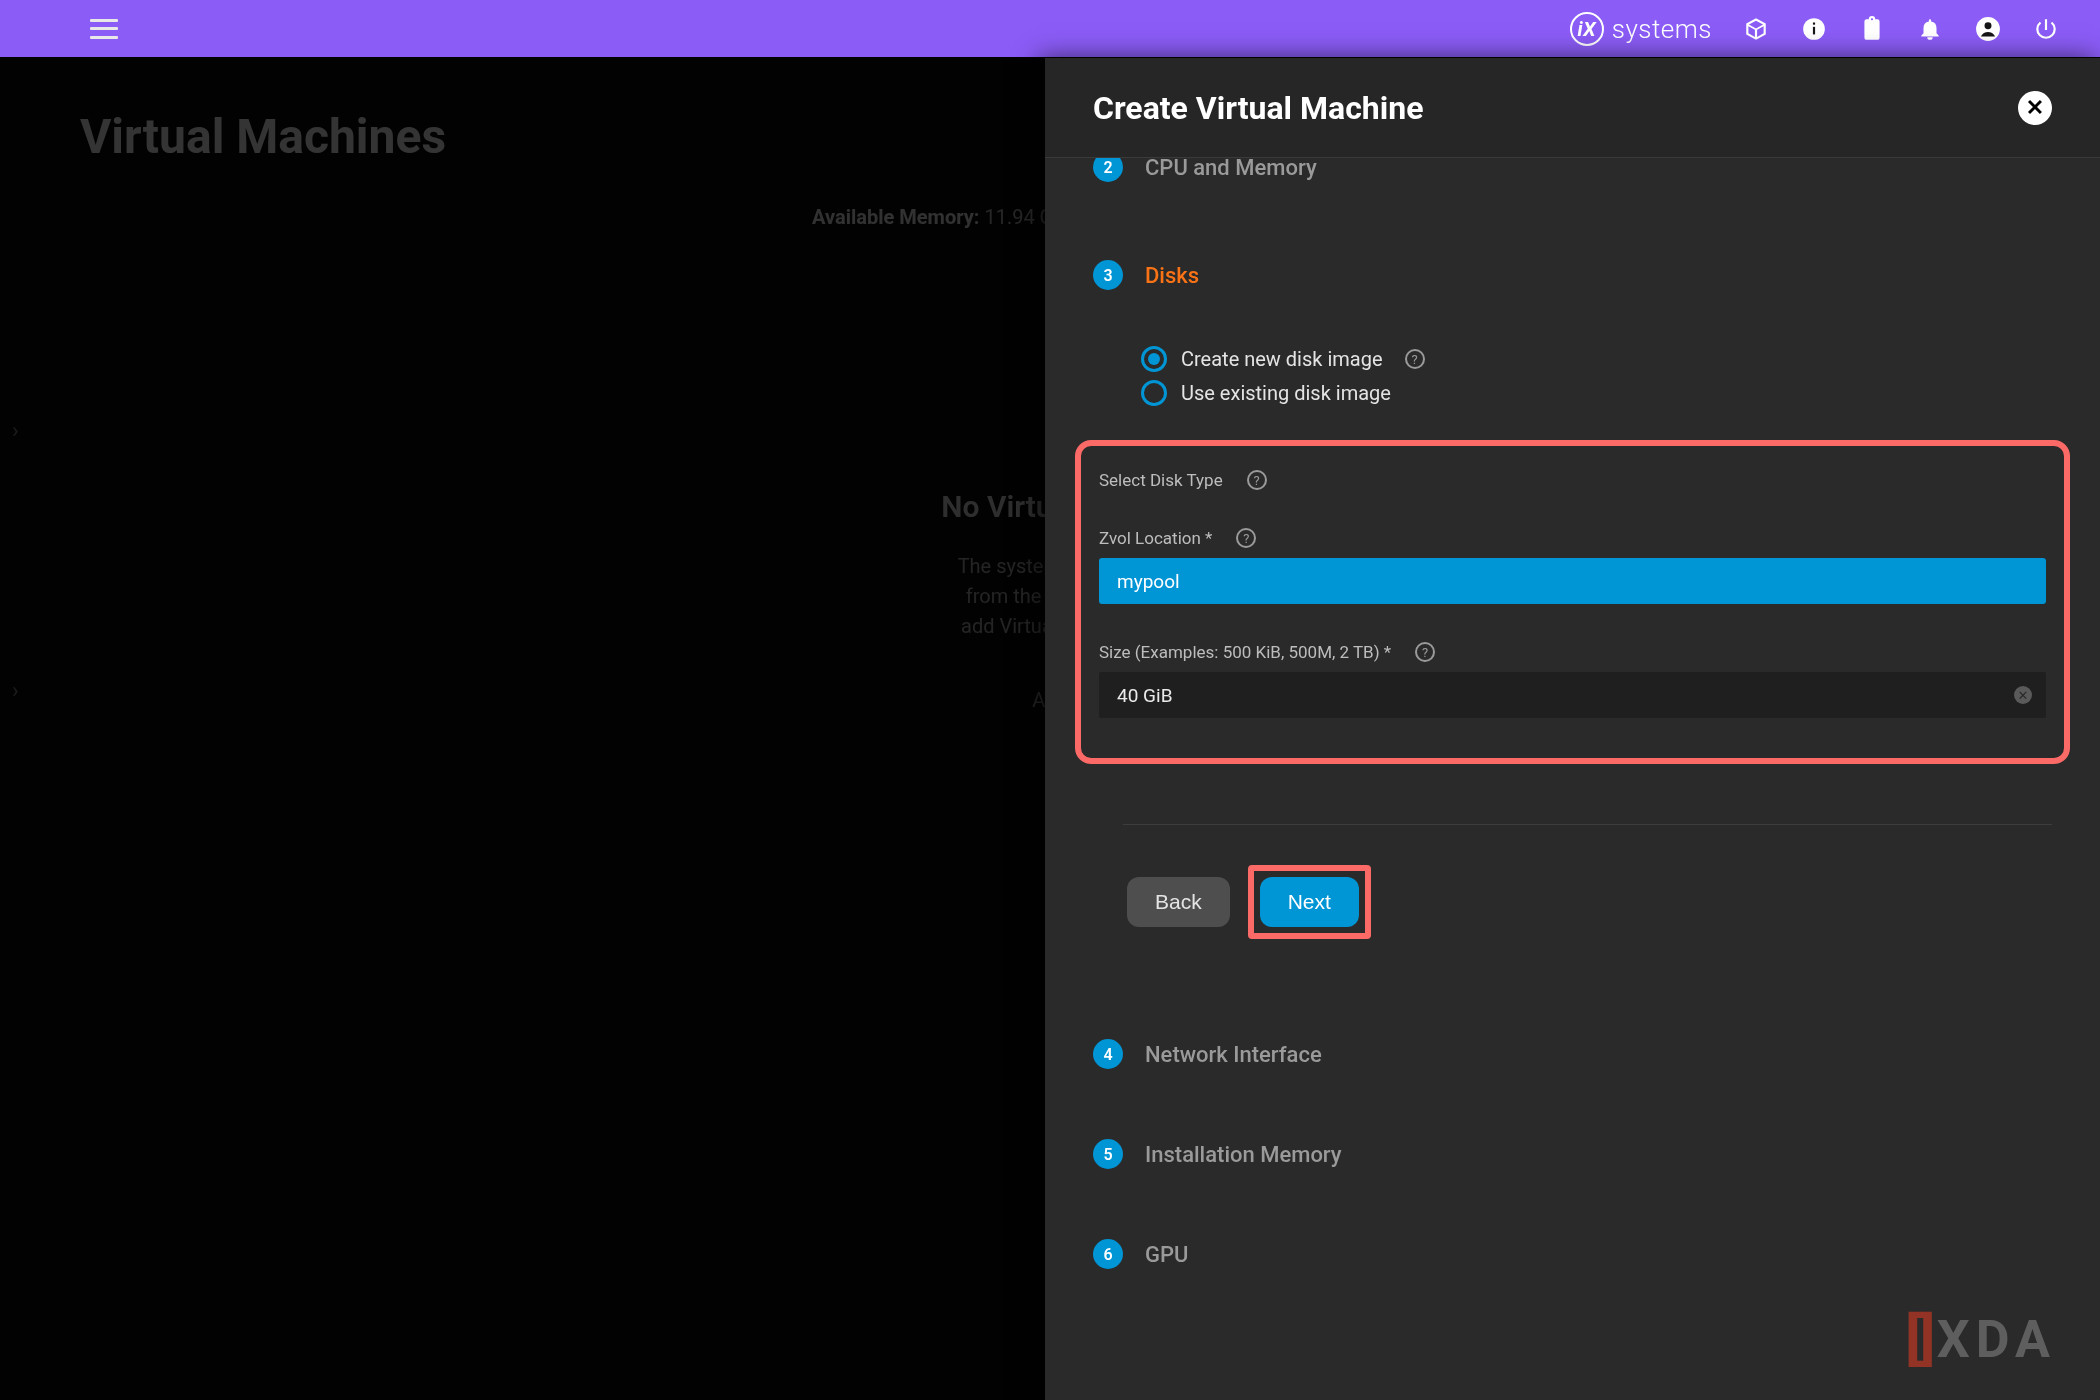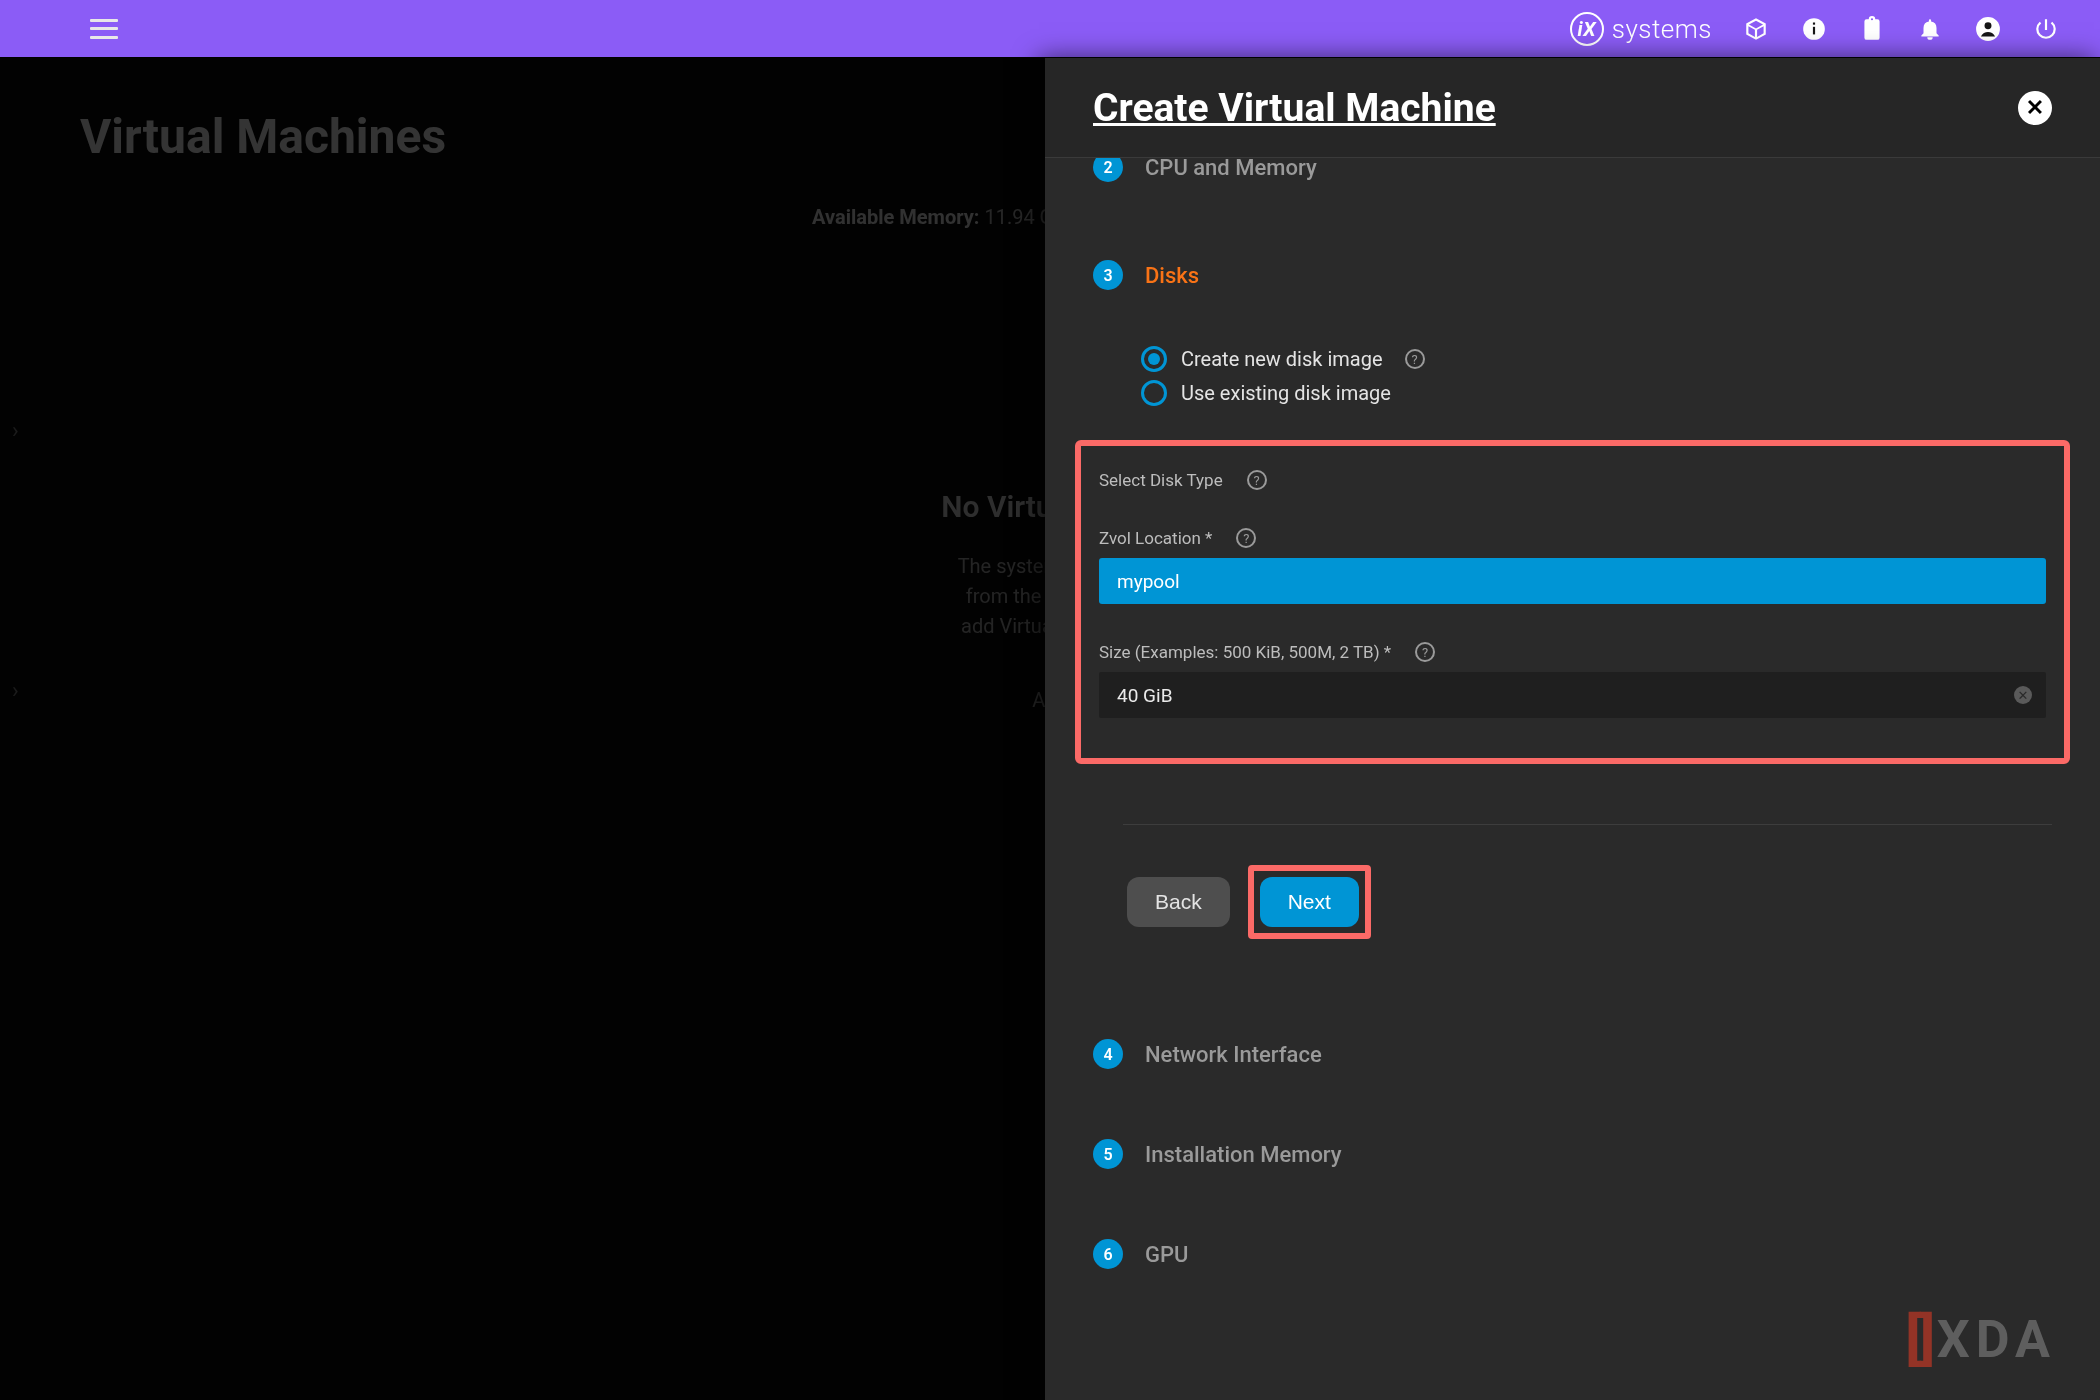--- a/index.html
+++ b/index.html
@@ -59,21 +59,21 @@
     width: 1055px;
     background: #2a2a2a;
     display: flex; flex-direction: column;
     box-shadow: -6px 0 24px rgba(0,0,0,0.6);
   }
   .panel-header {
     height: 100px; display: flex; align-items: center; justify-content: space-between;
     padding: 0 48px; border-bottom: 1px solid #3a3a3a;
     background: #262626;
   }
-  .panel-title { font-size: 39px; font-weight: 700; color: #fff; text-decoration: underline; }
+  .panel-title { font-size: 32px; font-weight: 700; color: #fff; }
   .close-btn {
     width: 34px; height: 34px; border-radius: 50%; background: #fff; color:#000;
     display:flex; align-items:center; justify-content:center; font-size: 22px; font-weight:700;
     cursor:pointer;
   }
   .panel-body {
     flex: 1; overflow-y: auto; padding: 0 48px 60px 48px;
   }
 
   
@@ -96,21 +96,21 @@
   .radio-inner { width: 12px; height:12px; border-radius:50%; background:#0095d5; }
   .help-icon {
     width: 20px; height:20px; border: 2px solid #9a9a9a; border-radius:50%;
     display:inline-flex; align-items:center; justify-content:center;
     font-size: 13px; color:#9a9a9a; margin-left: 8px;
   }
 
   
   .highlight-box {
     border: 6px solid #fb6a67;
-    border-radius: 6px;
+    border-radius: 16px;
     padding: 24px 18px 34px 18px;
     margin: 0 -18px;
   }
 
   .field { margin-bottom: 38px; }
   .field-label { font-size: 17px; color: #bdbdbd; margin-bottom: 10px; display:flex; align-items:center; gap:10px; }
   .field-label .help-icon { margin-left: 14px; }
   .select-box, .input-box {
     background: #1f1f1f; border: none; border-radius: 2px;
     height: 46px; width: 100%; display:flex; align-items:center;

